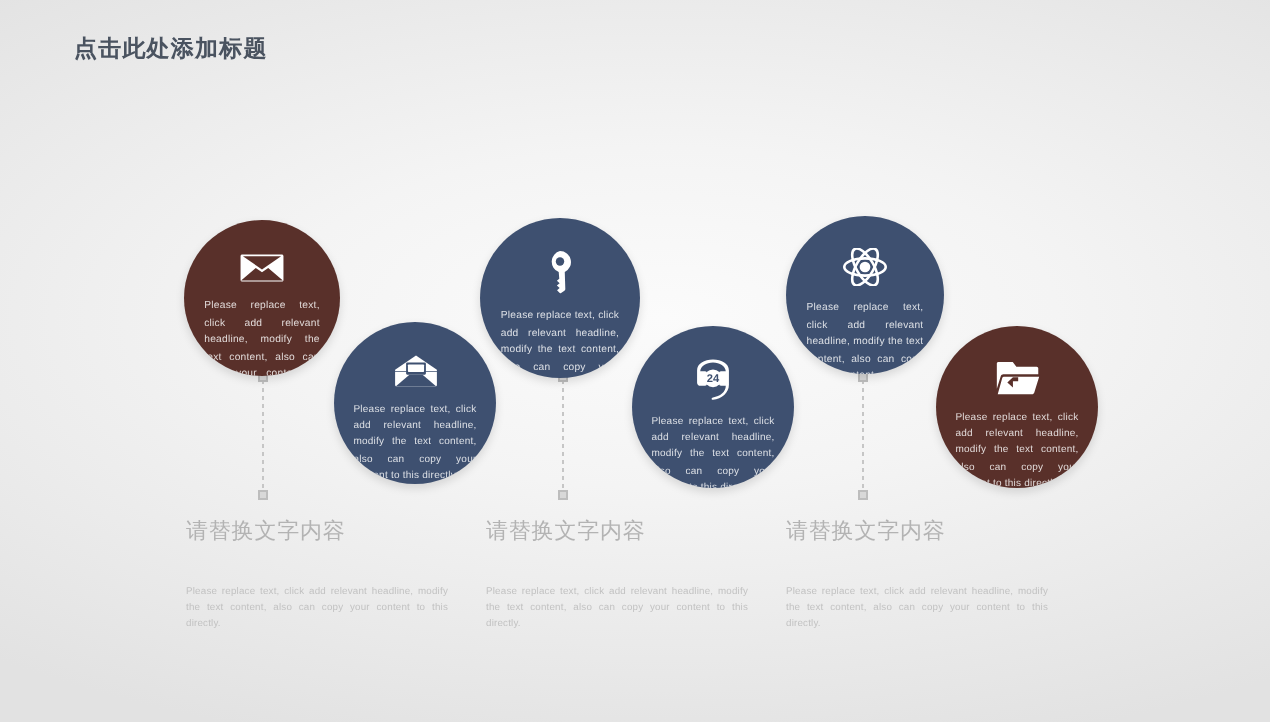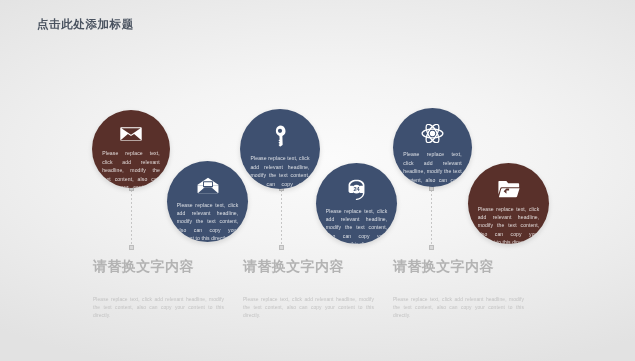--- a/index.html
+++ b/index.html
@@ -98,22 +98,22 @@
   #c5 { left: 393px; top: 108px; width: 79px;  height: 79px; }
   #c6 { left: 468px; top: 163px; width: 81px;  height: 81px; }
 
   
   .btm {
     position: absolute;
     width: 131px;
   }
   .btm h3 {
     margin: 0 0 20px 0;
-    font-size: 14px;
-    font-weight: bold;
+    font-size: 11px;
+    font-weight: normal;
     color: #b3b3b3;
     letter-spacing: 0.4px;
   }
   .btm p {
     margin: 0;
     font-size: 4.9px;
     line-height: 8px;
     color: #c2c2c2;
     text-align: justify;
     letter-spacing: 0.1px;

